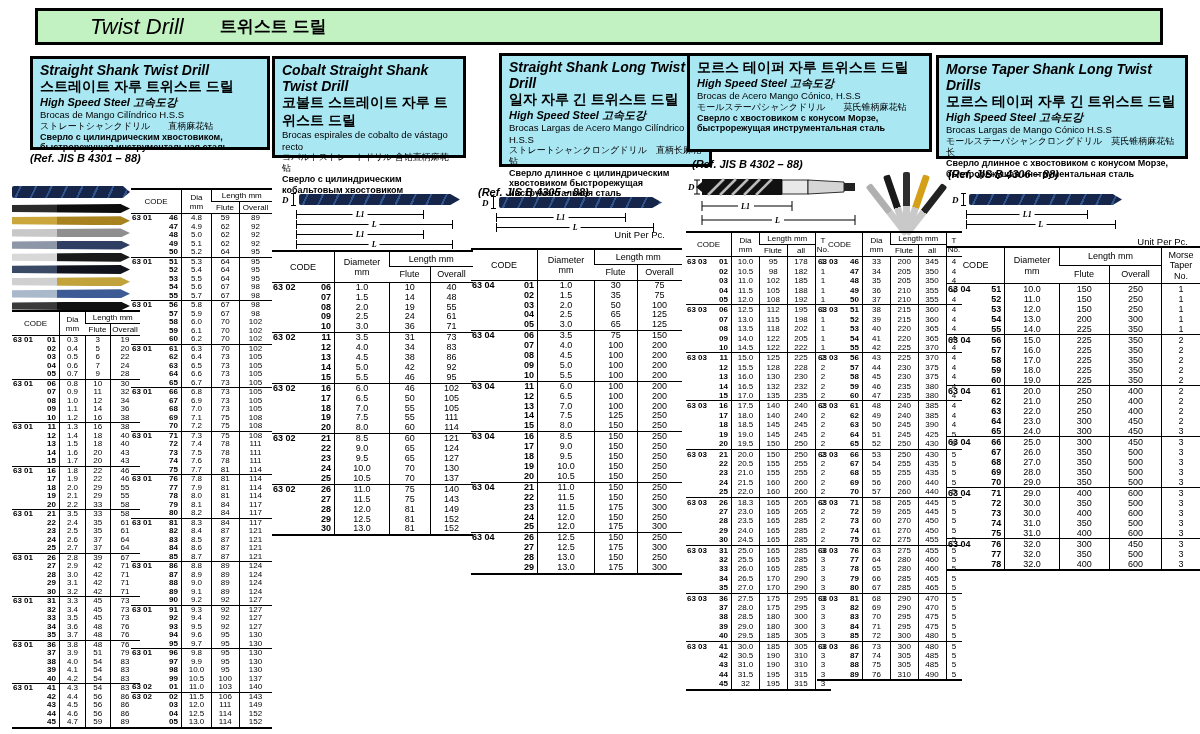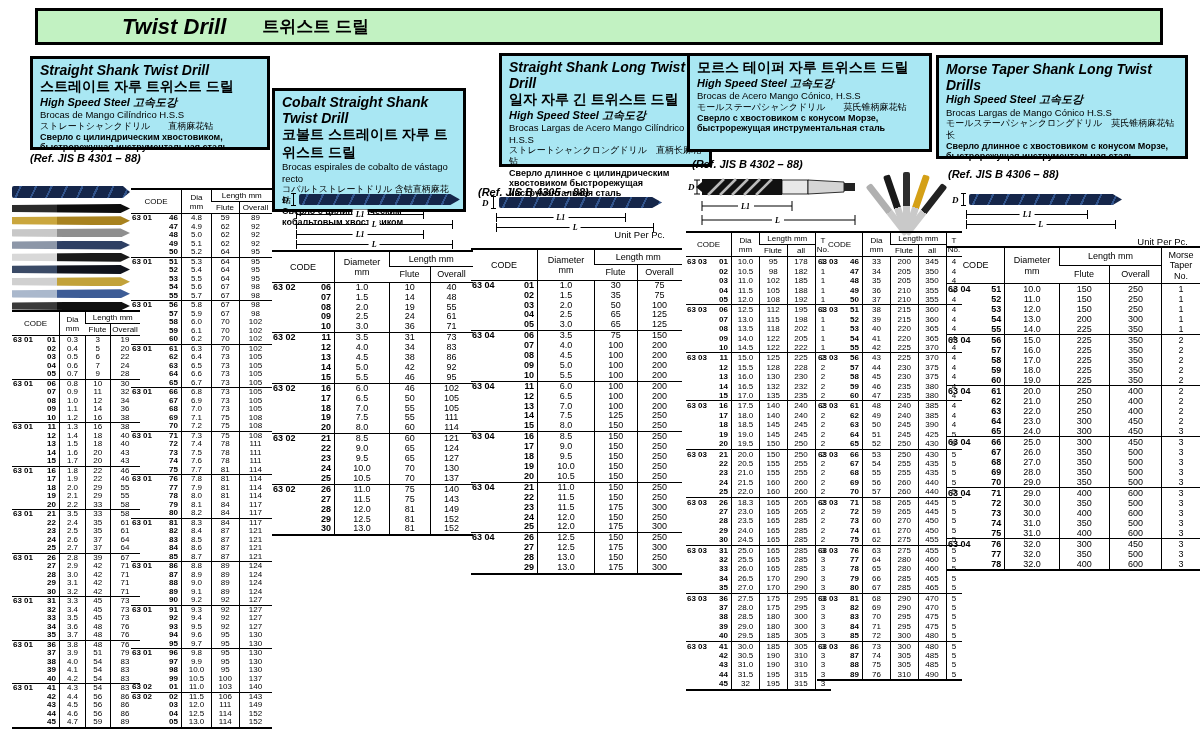--- a/index.html
+++ b/index.html
@@ -3,21 +3,21 @@
 <meta charset="utf-8">
 <style>
   html,body{margin:0;padding:0;background:#fff;}
   #page{position:relative;width:1200px;height:734px;background:#fff;overflow:hidden;
         font-family:"Liberation Sans",sans-serif;color:#000;}
 
   
   .banner{position:absolute;left:35px;top:8px;width:1128px;height:37px;background:#c2f2c2;
           border:3px solid #000;box-sizing:border-box;display:flex;align-items:center;
           gap:36px;padding-left:52px;}
-  .banner .en{font-size:22px;font-weight:bold;font-style:italic;margin-left:32px;}
+  .banner .en{font-size:22px;font-weight:normal;font-style:italic;}
   .banner .ko{font-size:17px;font-weight:bold;}
 
   
   .box{position:absolute;background:#a9e7f3;border:3px solid #000;box-sizing:border-box;
        padding:3px 7px;line-height:1.1;}
   .box .en{font-size:14px;font-weight:bold;font-style:italic;line-height:1.15;}
   .box .ko{font-size:14px;font-weight:bold;line-height:1.25;}
   .box .hss{font-size:11px;font-weight:bold;font-style:italic;line-height:1.25;}
   .box .es{font-size:9.5px;line-height:1.2;}
   .box .jp{font-size:9px;line-height:1.25;}
@@ -103,21 +103,21 @@
   <div class="box" style="left:30px;top:56px;width:240px;height:94px;">
     <div class="en">Straight Shank Twist Drill</div>
     <div class="ko">스트레이트 자루 트위스트 드릴</div>
     <div class="hss">High Speed Steel 고속도강</div>
     <div class="es">Brocas de Mango Cilíndrico H.S.S</div>
     <div class="jp">ストレートシャンクドリル　　直柄麻花钻</div>
     <div class="ru">Сверло с цилиндрическим хвостовиком, быстрорежущая инструментальная сталь</div>
   </div>
   <div class="ref" style="left:30px;top:152px;">(Ref. JIS B 4301 – 88)</div>
 
-  <div class="box" style="left:272px;top:56px;width:194px;height:124px;margin-top:32px;">
+  <div class="box" style="left:272px;top:56px;width:194px;height:102px;">
     <div class="en">Cobalt Straight Shank Twist Drill</div>
     <div class="ko">코볼트 스트레이트 자루 트위스트 드릴</div>
     <div class="es">Brocas espirales de cobalto de vástago recto</div>
     <div class="jp">コバルトストレートドリル 含钴直柄麻花钻</div>
     <div class="ru">Сверло с цилиндрическим кобальтовым хвостовиком</div>
   </div>
 
   <div class="box" style="left:470px;top:53px;width:213px;height:114px;margin-left:29px;">
     <div class="en">Straight Shank Long Twist Drill</div>
     <div class="ko">일자 자루 긴 트위스트 드릴</div>
@@ -132,20 +132,21 @@
     <div class="ko">모르스 테이퍼 자루 트위스트 드릴</div>
     <div class="hss">High Speed Steel 고속도강</div>
     <div class="es">Brocas de Acero Mango Cónico, H.S.S</div>
     <div class="jp">モールステーパシャンクドリル　　莫氏锥柄麻花钻</div>
     <div class="ru">Сверло с хвостовиком с конусом Морзе, быстрорежущая инструментальная сталь</div>
   </div>
   <div class="ref" style="left:692px;top:158px;">(Ref. JIS B 4302 – 88)</div>
 
   <div class="box" style="left:936px;top:55px;width:252px;height:104px;">
     <div class="en">Morse Taper Shank Long Twist Drills</div>
+    <div class="ko">모르스 테이퍼 자루 긴 트위스트 드릴</div>
     <div class="hss">High Speed Steel 고속도강</div>
     <div class="es">Brocas Largas de Mango Cónico H.S.S</div>
     <div class="jp">モールステーパシャンクロングドリル　莫氏锥柄麻花钻长</div>
     <div class="ru">Сверло длинное с хвостовиком с конусом Морзе, быстрорежущая инструментальная сталь</div>
   </div>
   <div class="ref" style="left:948px;top:168px;">(Ref. JIS B 4306 – 88)</div>
 
   <div class="stack">
     <div class="ndrill"></div>
     <div>

